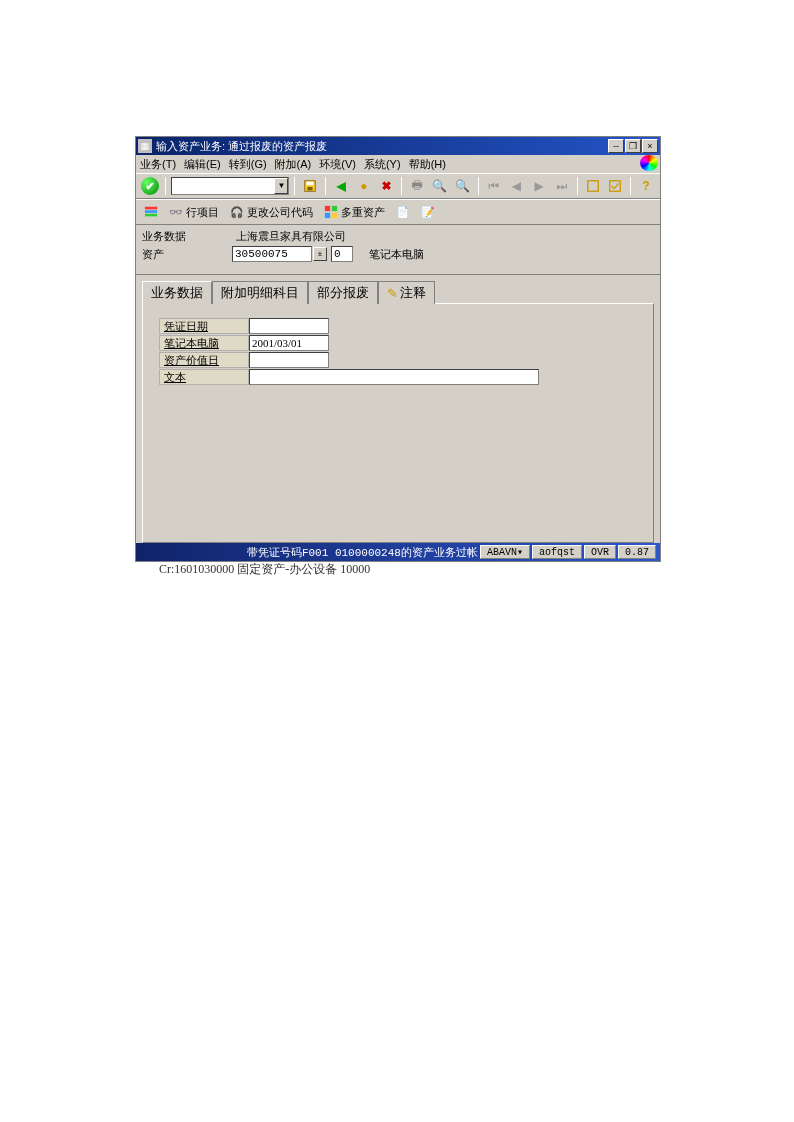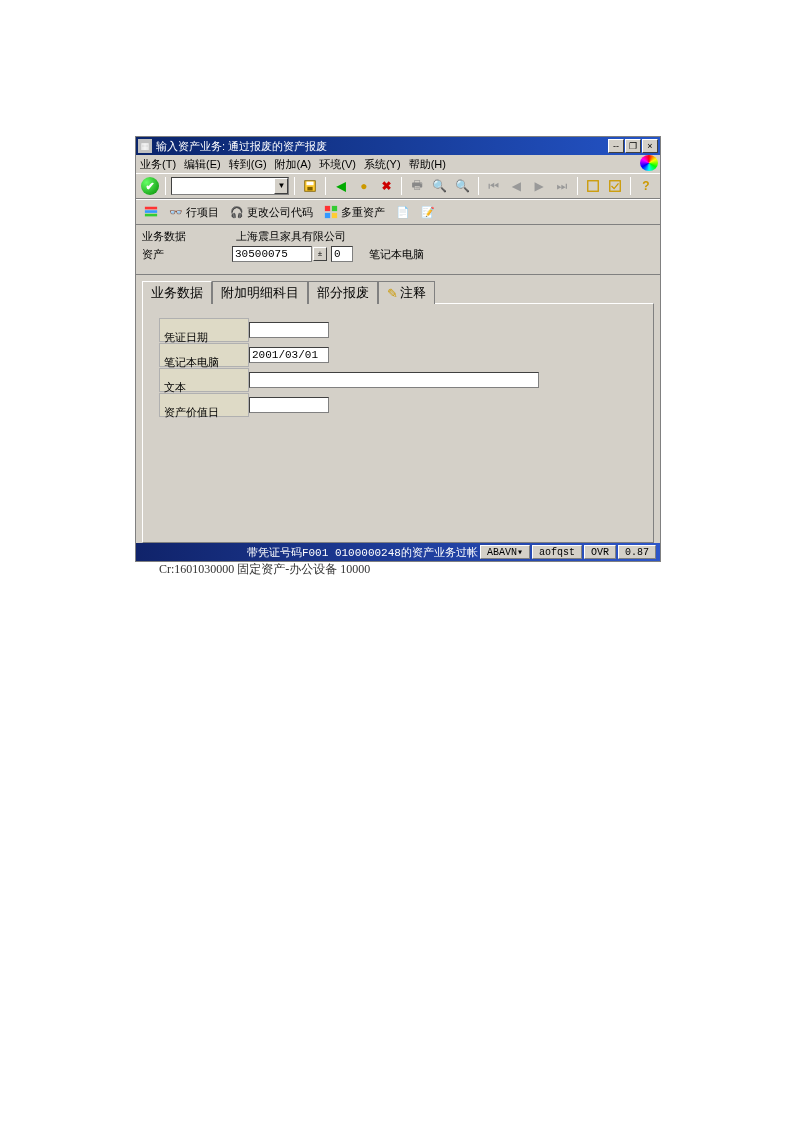--- a/index.html
+++ b/index.html
@@ -177,31 +177,32 @@
     padding: 14px 16px;
   }
   .form-row {
     display: flex; align-items: center;
     margin-bottom: 1px;
   }
   .form-label {
     width: 90px;
     background: #dedac6;
     border: 1px solid #b0b0b0;
-    padding: 11px 4px;
+    padding: 0 4px;
     font-size: 11px;
     height: 16px;
+    text-decoration: underline;
   }
   .form-value {
     background: #fff;
     border: 1px solid #808080;
     border-top-color:#404040; border-left-color:#404040;
     height: 16px;
     padding: 0 2px;
-    font-family: Liberation Mono, monospace;
+    font-family: Liberation Serif, serif;
     font-size: 11px;
   }
   .statusbar {
     background: linear-gradient(to right, #10236a, #2d56c9);
     color: #fff;
     height: 18px;
     display: flex; align-items: center;
     padding: 0 4px;
     font-size: 11px;
     font-family: Liberation Mono, monospace;
@@ -392,26 +393,26 @@
     <div class="tab-panel">
       <div class="form-row">
         <div class="form-label">凭证日期</div>
         <input class="form-value" style="width: 80px;" value="">
       </div>
       <div class="form-row">
         <div class="form-label">笔记本电脑</div>
         <input class="form-value" style="width: 80px;" value="2001/03/01">
       </div>
       <div class="form-row">
+        <div class="form-label">资产价值日</div>
+        <input class="form-value" style="width: 80px;" value="">
+      </div>
+      <div class="form-row">
         <div class="form-label">文本</div>
         <input class="form-value" style="width: 290px;" value="">
-      </div>
-      <div class="form-row">
-        <div class="form-label">资产价值日</div>
-        <input class="form-value" style="width: 80px;" value="">
       </div>
     </div>
   </div>
 
   <div class="statusbar">
     <div class="st-msg">带凭证号码F001 0100000248的资产业务过帐</div>
     <div class="st-cell"><span>ABAVN</span>▾</div>
     <div class="st-cell">aofqst</div>
     <div class="st-cell">OVR</div>
     <div class="st-cell">0.87</div>

